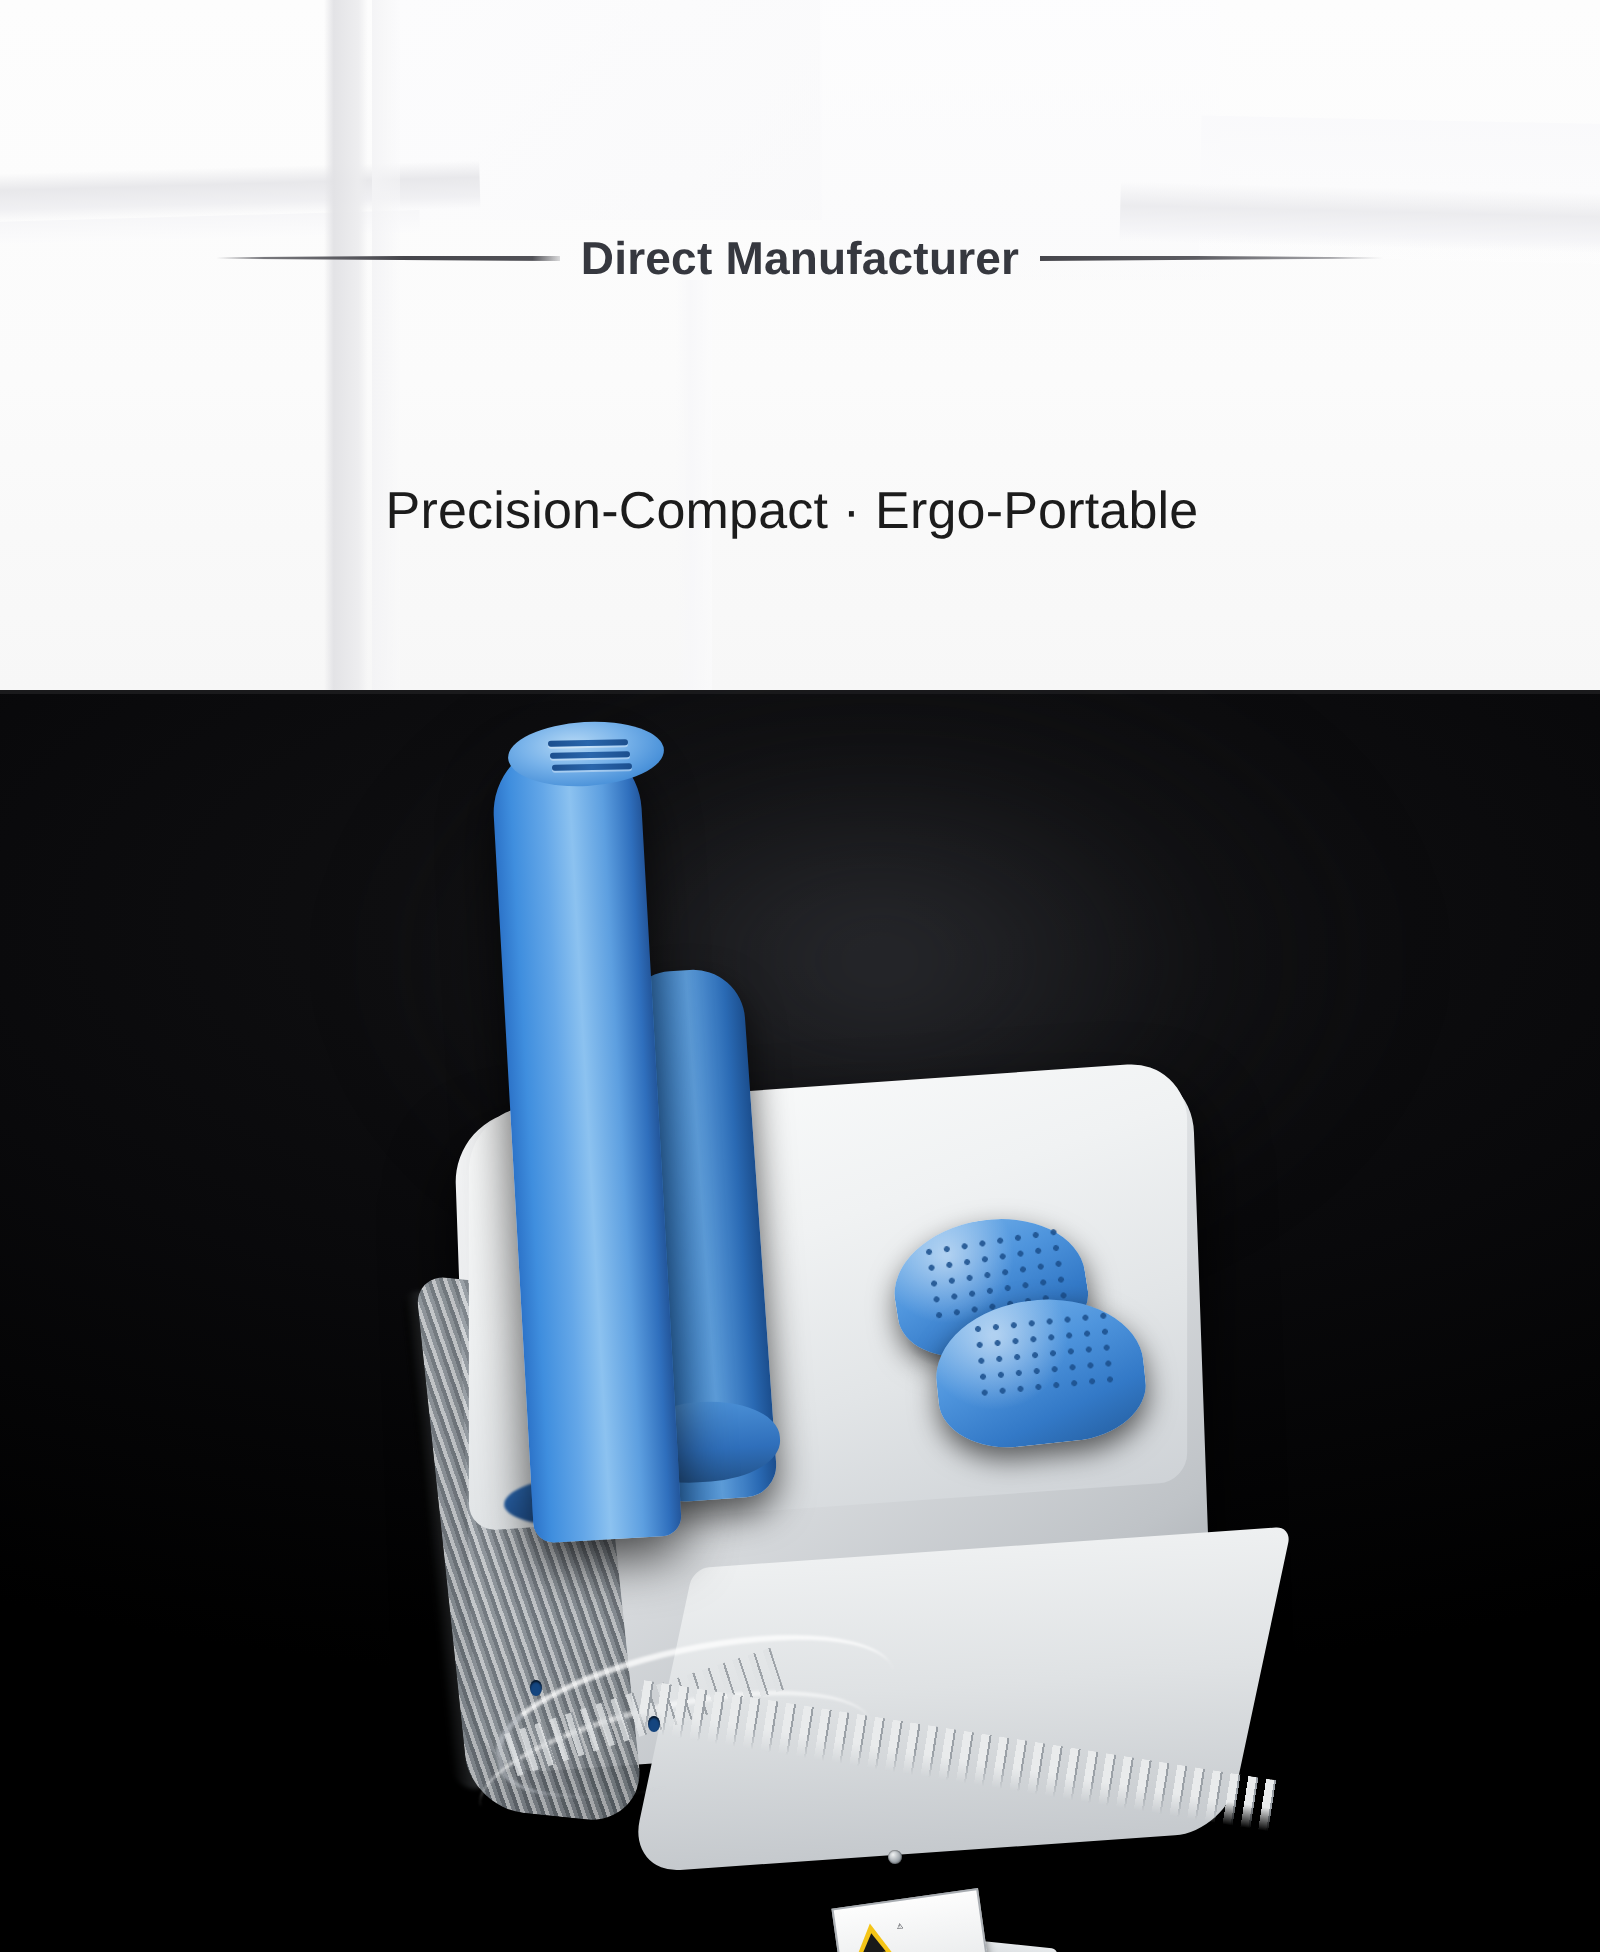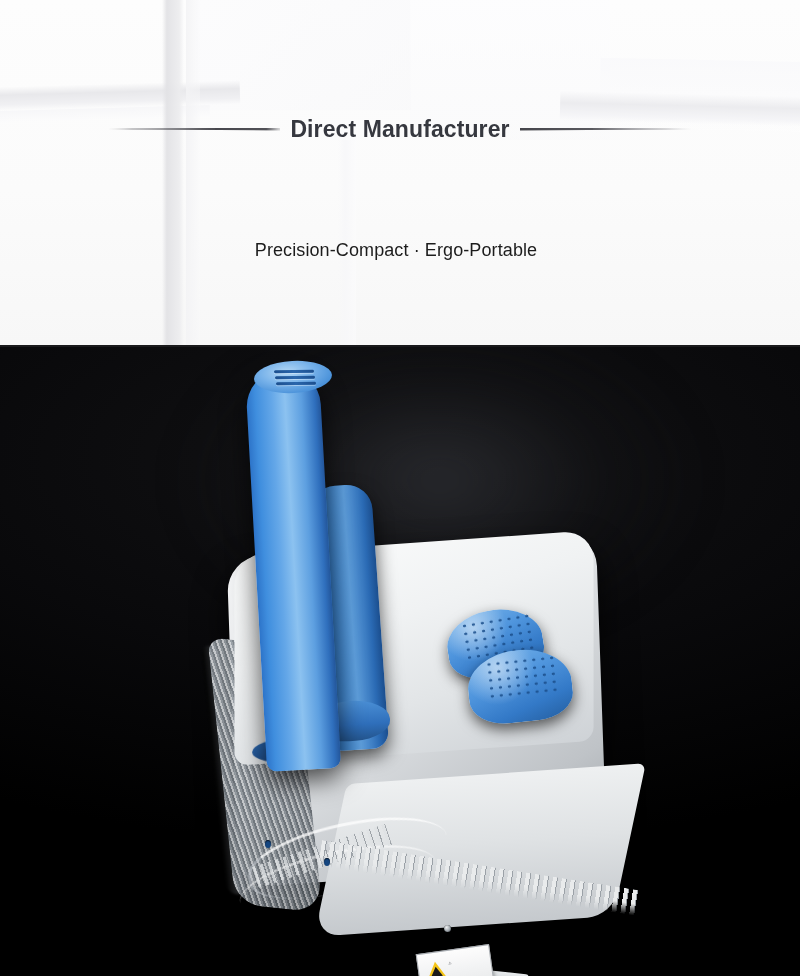--- a/index.html
+++ b/index.html
@@ -80,21 +80,21 @@
     letter-spacing:.1px;white-space:nowrap;line-height:1;
   }
 
   .headline{
     position:absolute;left:0;top:168px;width:800px;text-align:center;
     font-size:38px;font-weight:bold;color:#2b73e3;line-height:1.12;
     letter-spacing:-.2px;white-space:nowrap;
   }
   .subline{
     position:absolute;left:0;top:240px;width:792px;text-align:center;
-    font-size:18px;font-weight:normal;color:#1c1c1c;line-height:1.2;
+    font-size:26px;font-weight:normal;color:#1c1c1c;line-height:1.2;
     letter-spacing:.1px;white-space:nowrap;
   }
 
   
   .photo{
     position:absolute;left:0;top:345px;width:800px;height:631px;
     background:
       radial-gradient(150% 85% at 50% 18%, #121214 0%, #09090b 38%, #000 72%),
       #000;
     overflow:hidden;

